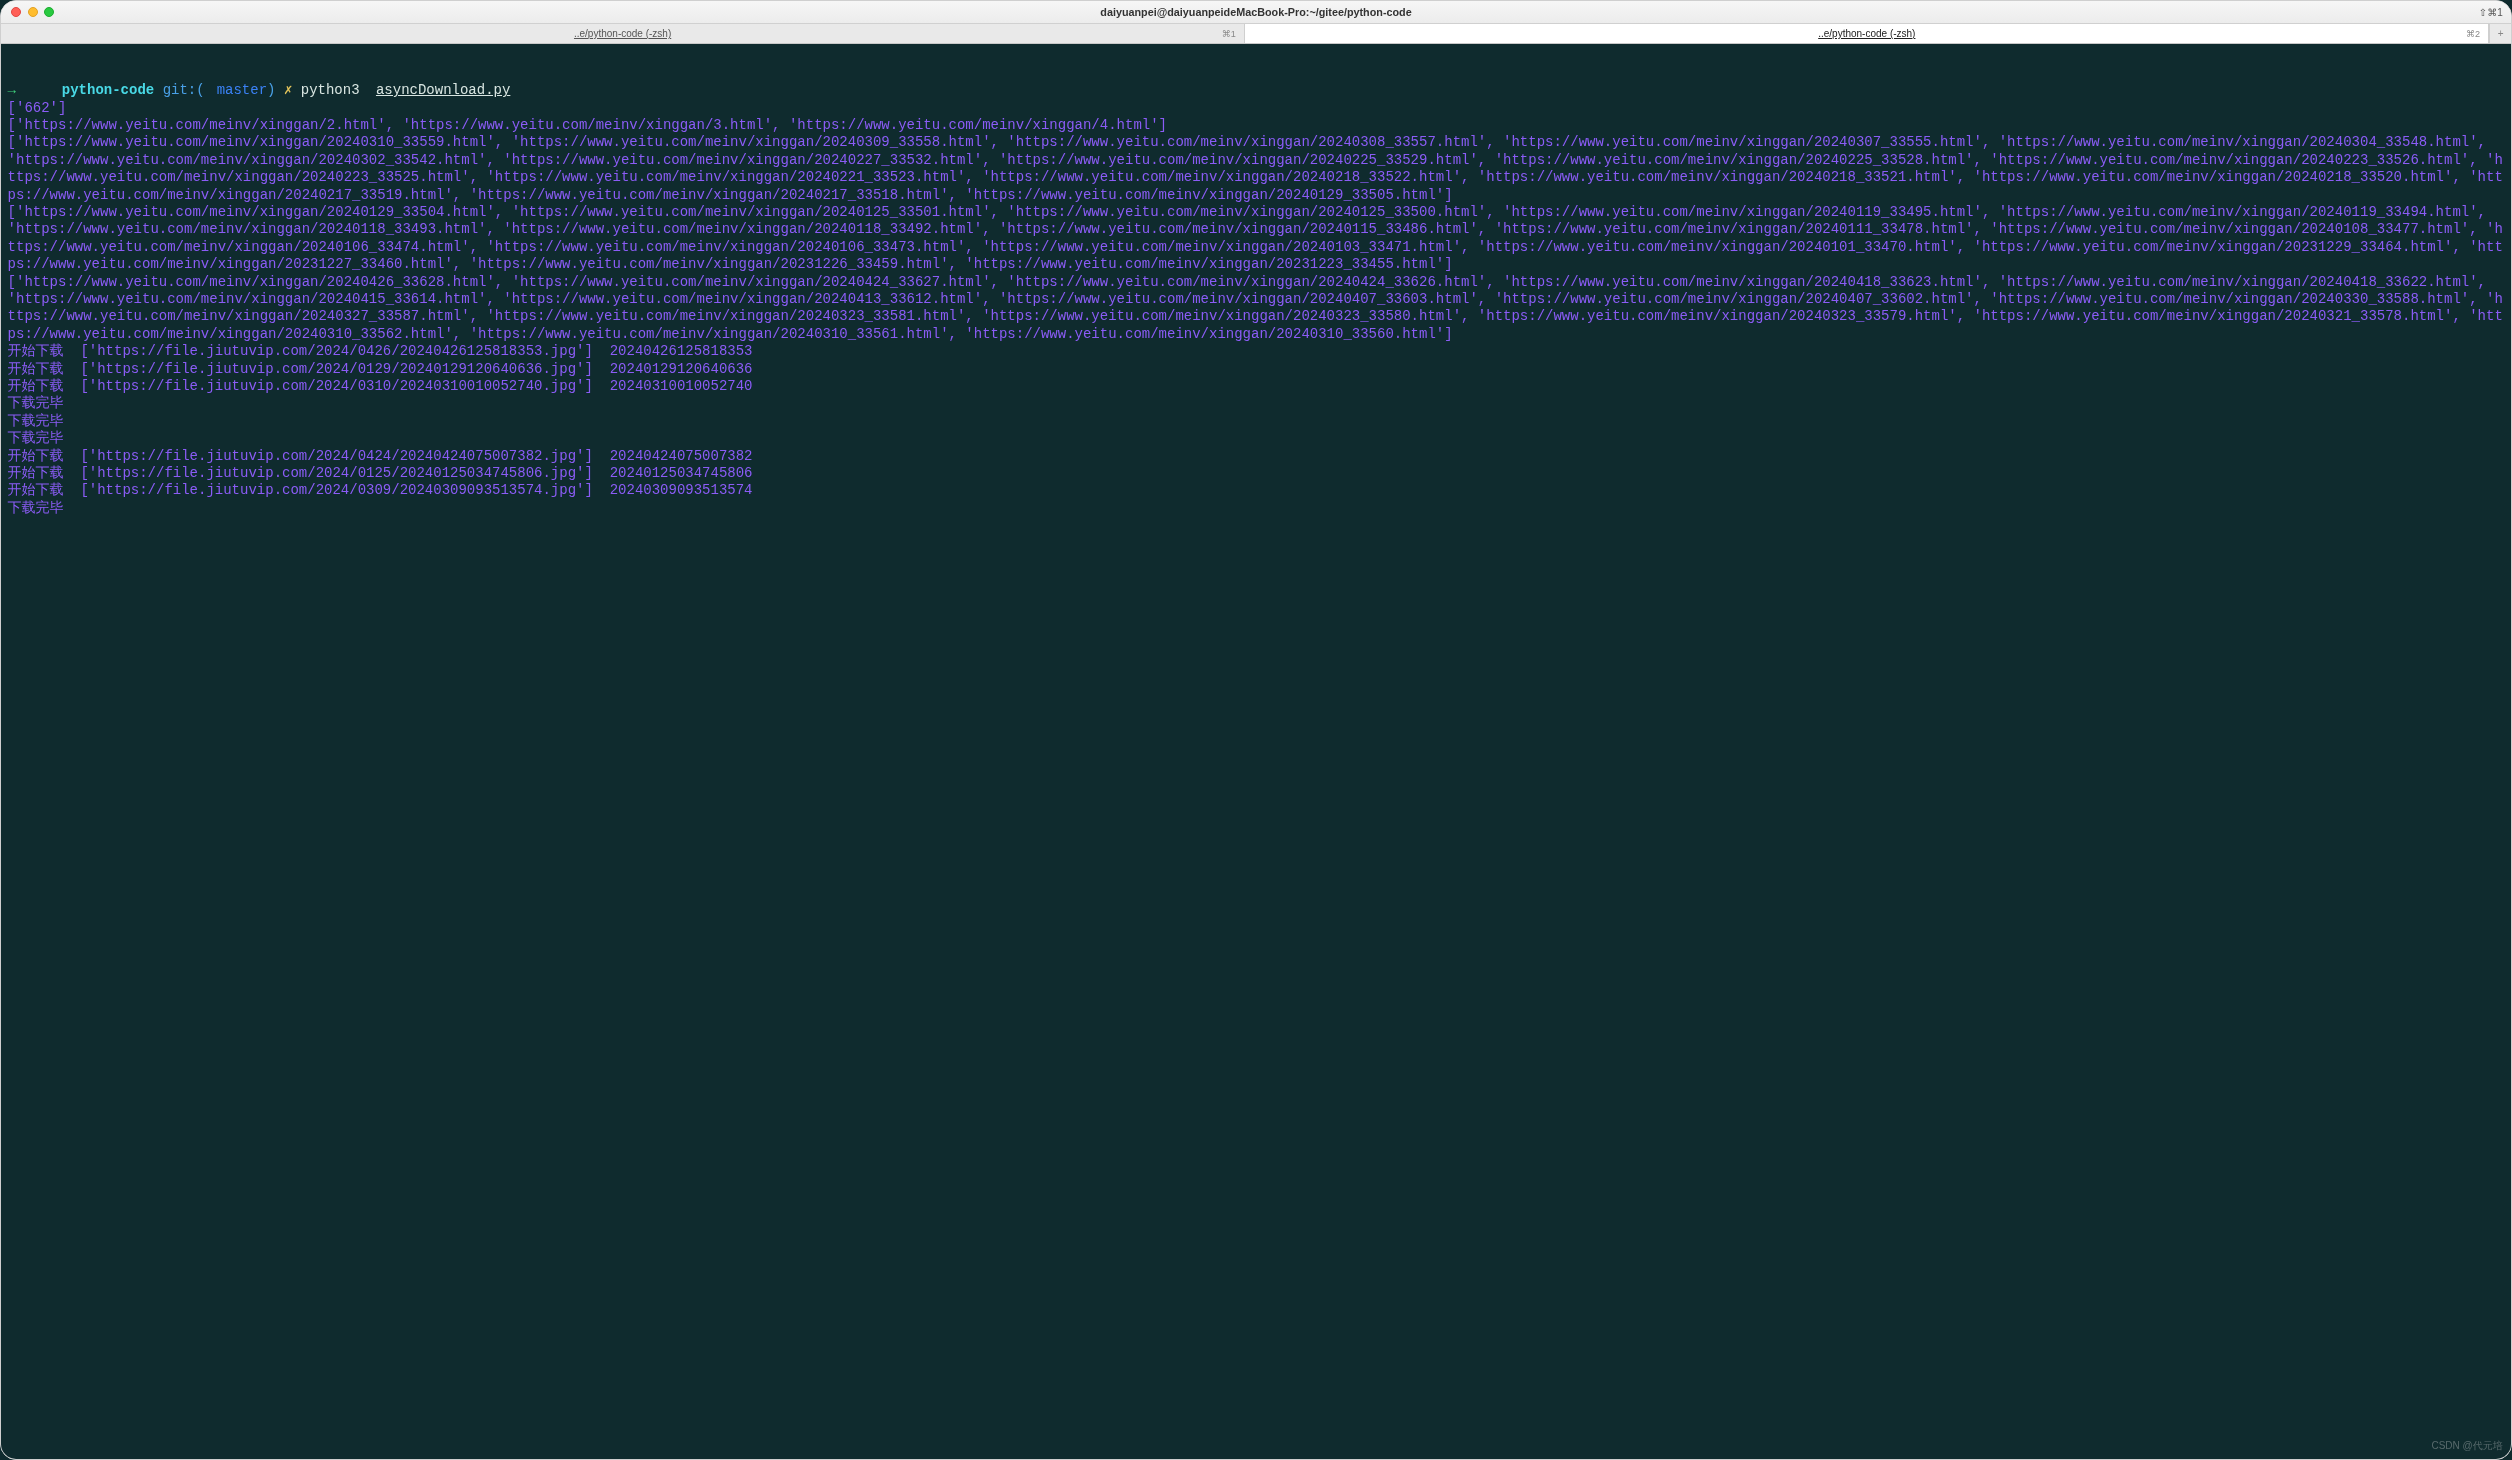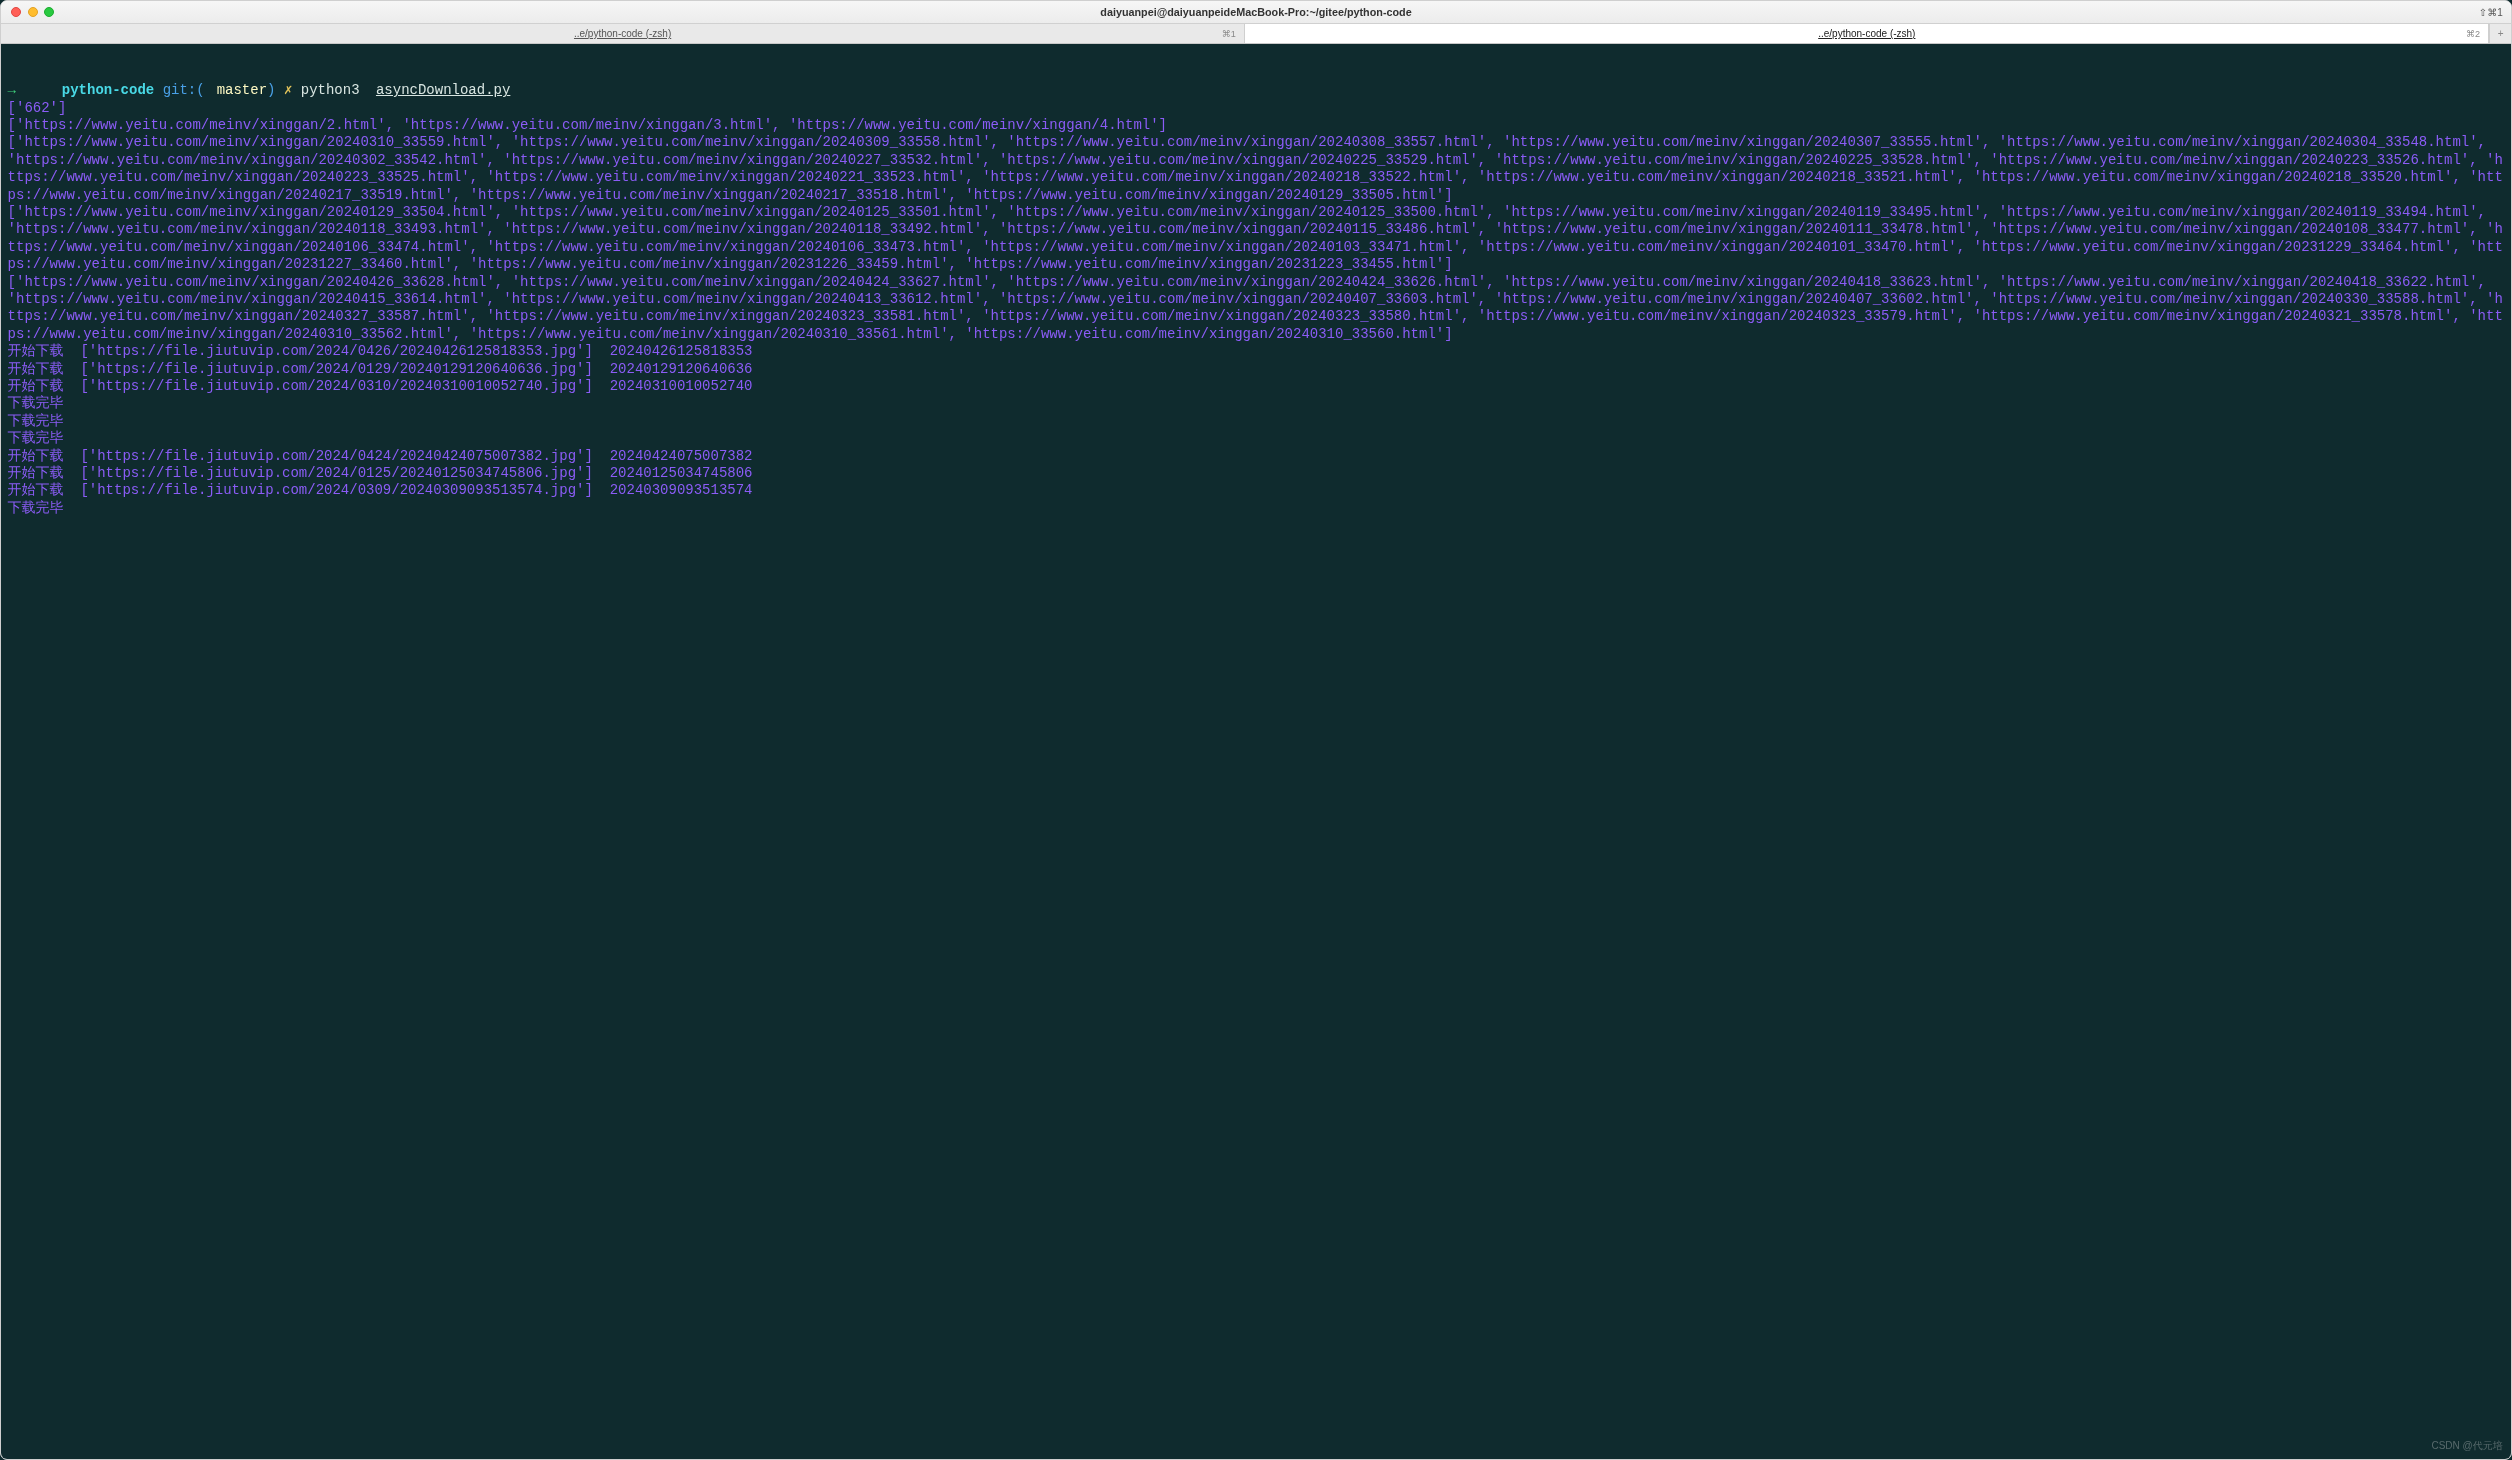--- a/index.html
+++ b/index.html
@@ -4,21 +4,21 @@
 <style>
   * { margin: 0; padding: 0; box-sizing: border-box; }
   html, body { width: 100%; height: 100%; background: #0f2b2e; }
   body { font-family: -apple-system, BlinkMacSystemFont, "Helvetica Neue", Arial, sans-serif; }
 
   .window {
     width: 100%;
     height: 100%;
     background: #fff;
     border: 0.8px solid #cfcfcf;
-    border-radius: 7px;
+    border-radius: 16px;
     overflow: hidden;
     display: flex;
     flex-direction: column;
   }
 
   .titlebar {
     height: 23px;
     background: linear-gradient(#f6f6f6, #ececec);
     border-bottom: 0.8px solid #d0d0d0;
     display: flex;
@@ -95,21 +95,21 @@
     overflow: hidden;
     white-space: pre-wrap;
     word-break: break-all;
     position: relative;
   }
 
   .prompt-line { display: block; }
   .arrow { color: #3fd17c; }
   .folder { color: #49d9e6; font-weight: 600; padding-left: 29px; }
   .git-label { color: #49a0e6; margin-top: 29px; }
-  .branch { color: #fef9c3; padding-left: 12px; }
+  .branch { color: #3b82f6; padding-left: 12px; }
   .x-mark { color: #e2c35a; }
   .cmd { color: #d9e6e2; }
   .underline { text-decoration: underline; margin-left: 8px; }
 
   .output { color: #8b5cf6; }
 
   .watermark {
     position: absolute;
     right: 8.3px;
     bottom: 5px;

